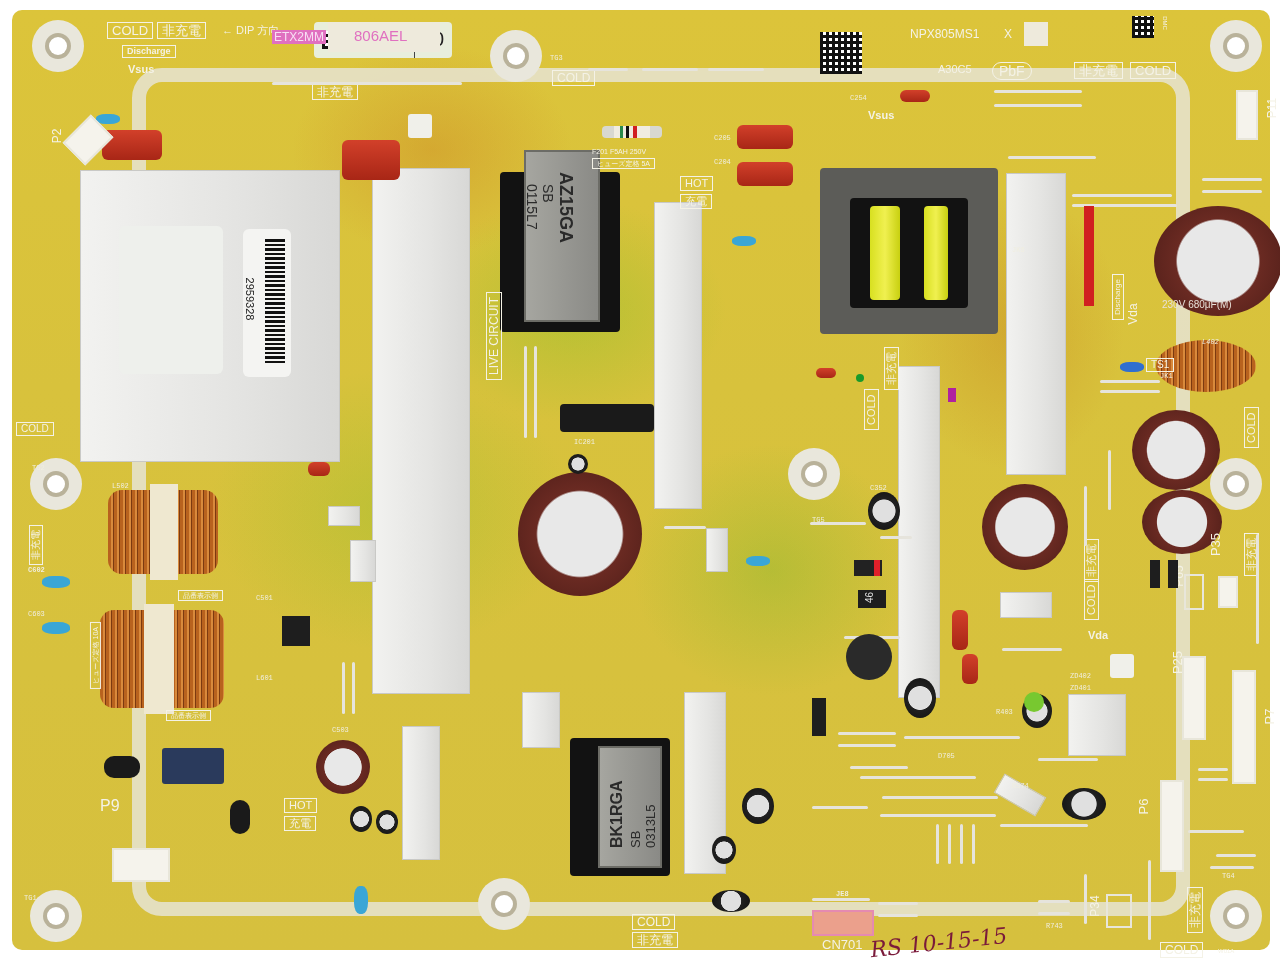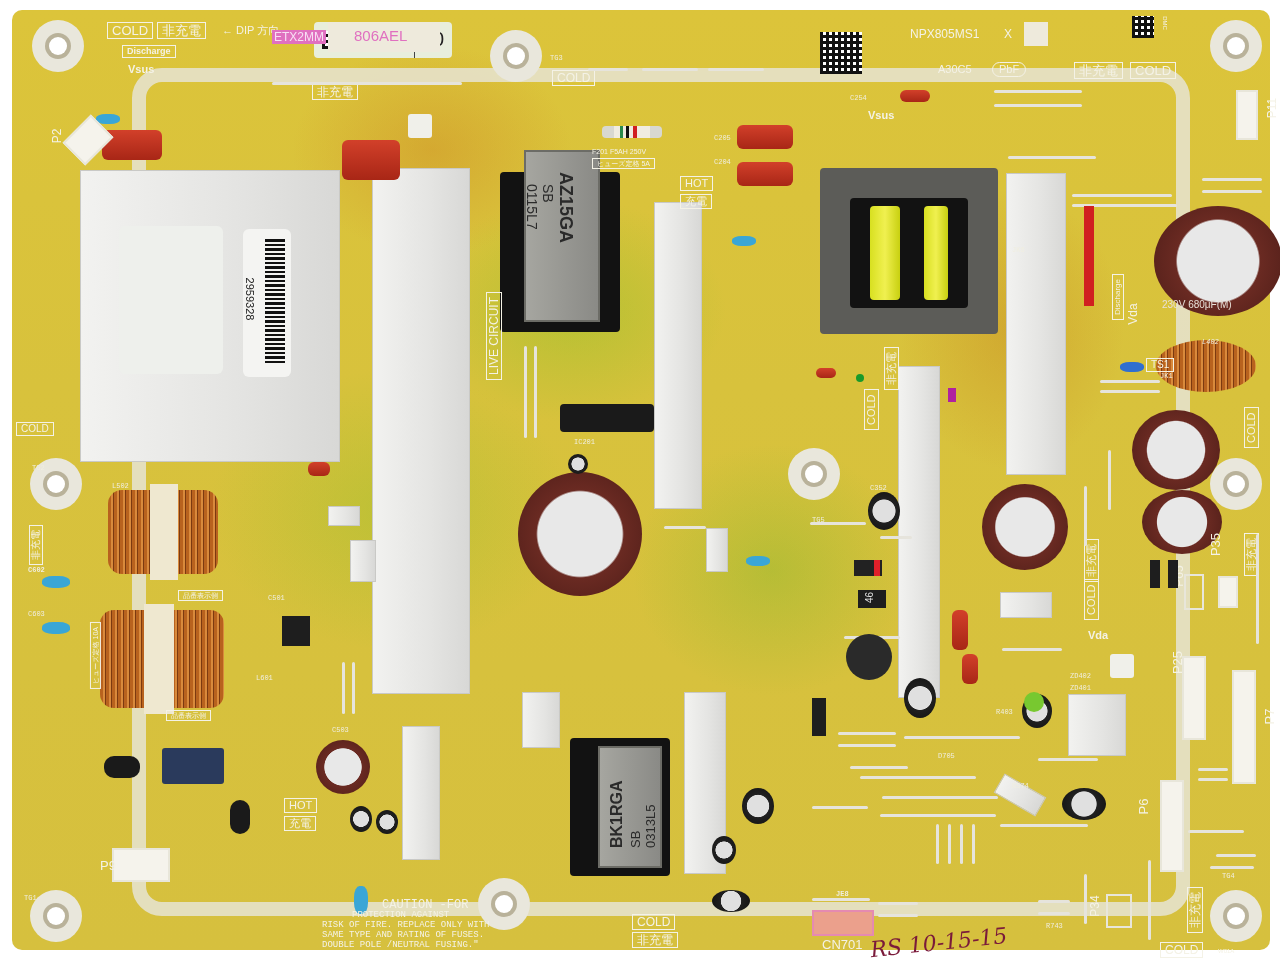--- a/index.html
+++ b/index.html
@@ -71,21 +71,21 @@
     <div style="position:absolute;left:26px;top:5px;font-size:15px;color:#e070c0;">806AEL</div>
   </div>
 
   <div class="qr" style="left:808px;top:22px;width:42px;height:42px;"></div>
   <div class="silk" style="left:898px;top:18px;font-size:12px;">NPX805MS1</div>
   <div class="silk" style="left:992px;top:18px;font-size:12px;">X</div>
   <div style="position:absolute;left:1012px;top:12px;width:24px;height:24px;background:#eeeadc;"></div>
   <div class="qr" style="left:1120px;top:6px;width:22px;height:22px;"></div>
   <div class="silk" style="left:1146px;top:10px;font-size:6px;transform:rotate(90deg);">DMC</div>
   <div class="silk" style="left:926px;top:54px;font-size:11px;">A30C5</div>
-  <div class="silk" style="left:980px;top:52px;font-size:11px;border:1px solid #f4f2e6;border-radius:10px;padding:1px 6px;">PbF</div>
+  <div class="silk" style="left:980px;top:52px;font-size:14px;border:1px solid #f4f2e6;border-radius:10px;padding:1px 6px;">PbF</div>
   <div class="silk box" style="left:1062px;top:52px;font-size:13px;">非充電</div>
   <div class="silk box" style="left:1118px;top:52px;font-size:13px;">COLD</div>
 
   <div class="heatsink" style="left:68px;top:160px;width:258px;height:290px;">
     <div style="position:absolute;left:38px;top:55px;width:104px;height:148px;background:#eef0ec;border-radius:6px;"></div>
     <div style="position:absolute;left:162px;top:58px;width:48px;height:148px;background:#f4f4f2;border-radius:6px;">
       <div style="position:absolute;left:22px;top:10px;width:20px;height:124px;background:repeating-linear-gradient(0deg,#111 0 2px,transparent 2px 4px,#111 4px 7px,transparent 7px 9px);"></div>
       <div style="position:absolute;left:-14px;top:64px;font-size:11px;color:#222;transform:rotate(90deg);">2959328</div>
     </div>
   </div>
@@ -171,21 +171,21 @@
   <div class="conn" style="left:100px;top:838px;width:54px;height:30px;"></div>
   <div class="conn" style="left:1224px;top:80px;width:18px;height:46px;"></div>
   <div class="conn" style="left:60px;top:110px;width:28px;height:36px;transform:rotate(45deg);"></div>
   <div class="conn" style="left:1206px;top:566px;width:16px;height:28px;"></div>
   <div class="conn" style="left:1172px;top:564px;width:16px;height:32px;background:transparent;"></div>
   <div class="conn" style="left:1094px;top:884px;width:22px;height:30px;background:transparent;"></div>
   <div class="conn" style="left:800px;top:900px;width:58px;height:22px;background:#eba08c;border-color:#e58ab0;"></div>
 
   <div class="silk" style="left:810px;top:928px;font-size:13px;">CN701</div>
   <div class="silk" style="left:38px;top:120px;font-size:12px;transform:rotate(-90deg);">P2</div>
-  <div class="silk" style="left:88px;top:849px;font-size:13px;">P9</div>
+  <div class="silk" style="left:88px;top:788px;font-size:16px;">P9</div>
   <div class="silk" style="left:1124px;top:790px;font-size:13px;transform:rotate(-90deg);">P6</div>
   <div class="silk" style="left:1250px;top:700px;font-size:13px;transform:rotate(-90deg);">P7</div>
   <div class="silk" style="left:1250px;top:92px;font-size:12px;transform:rotate(-90deg);">P11</div>
   <div class="silk" style="left:1154px;top:646px;font-size:13px;transform:rotate(-90deg);">P25</div>
   <div class="silk" style="left:1072px;top:890px;font-size:12px;transform:rotate(-90deg);">P34</div>
   <div class="silk" style="left:1192px;top:528px;font-size:13px;transform:rotate(-90deg);">P35</div>
   <div class="silk" style="left:1156px;top:560px;font-size:12px;transform:rotate(-90deg);">P65</div>
 
   <div class="silk" style="left:580px;top:138px;font-size:7px;">F201   F5AH 250V</div>
   <div class="silk box" style="left:580px;top:148px;font-size:7px;">ヒューズ定格  5A</div>
@@ -221,27 +221,20 @@
   <div class="silk box" style="left:1102px;top:284px;font-size:8px;transform:rotate(-90deg);transform-origin:left top;left:1100px;top:310px;">Discharge</div>
   <div class="silk" style="left:1110px;top:298px;font-size:12px;transform:rotate(-90deg);">Vda</div>
   <div class="silk" style="left:1076px;top:620px;font-size:11px;font-weight:bold;">Vda</div>
   <div class="silk" style="left:856px;top:100px;font-size:11px;font-weight:bold;">Vsus</div>
   <div class="silk box" style="left:1134px;top:348px;font-size:10px;">TS1</div>
 
   <div style="position:absolute;left:846px;top:580px;width:28px;height:18px;background:#1e1e1e;">
     <div style="position:absolute;left:6px;top:2px;font-size:10px;color:#e0e0e0;transform:rotate(-90deg);">46</div>
   </div>
 
-  <div class="silk" style="left:310px;top:890px;font-size:9px;line-height:10px;font-family:'Liberation Mono',monospace;">
-    <div style="padding-left:60px;font-size:12px;">CAUTION -FOR</div>
-    <div style="padding-left:30px;">PROTECTION AGAINST</div>
-    <div>RISK OF FIRE. REPLACE ONLY WITH</div>
-    <div>SAME TYPE AND RATING OF FUSES.</div>
-    <div>DOUBLE POLE /NEUTRAL FUSING."</div>
-  </div>
 
   <div style="position:absolute;left:858px;top:920px;font-family:'DejaVu Serif',serif;font-style:italic;font-size:22px;color:#7a1a3a;transform:rotate(-6deg);">RS 10-15-15</div>
 
   <div class="jumper" style="left:260px;top:72px;width:190px;"></div>
   <div class="jumper" style="left:576px;top:58px;width:40px;"></div>
   <div class="jumper" style="left:630px;top:58px;width:56px;"></div>
   <div class="jumper" style="left:696px;top:58px;width:56px;"></div>
   <div class="jumper" style="left:982px;top:80px;width:88px;"></div>
   <div class="jumper" style="left:982px;top:94px;width:88px;"></div>
   <div class="jumper" style="left:996px;top:146px;width:88px;"></div>
@@ -294,21 +287,21 @@
   <div class="ref" style="left:20px;top:454px;">TG2</div>
   <div class="ref" style="left:538px;top:44px;">TG3</div>
   <div class="ref" style="left:1210px;top:862px;">TG4</div>
   <div class="ref" style="left:800px;top:506px;">TG5</div>
   <div class="ref" style="left:12px;top:884px;">TG1</div>
   <div class="ref" style="left:702px;top:124px;">C205</div>
   <div class="ref" style="left:702px;top:148px;">C204</div>
   <div class="ref" style="left:838px;top:84px;">C254</div>
   <div class="ref" style="left:858px;top:474px;">C352</div>
   <div class="ref" style="left:320px;top:716px;">C503</div>
-  <div class="ref" style="left:256px;top:584px;">C501</div>
+  <div class="ref" style="left:244px;top:584px;">C501</div>
   <div class="ref" style="left:16px;top:600px;">C603</div>
   <div class="ref" style="left:16px;top:556px;font-weight:bold;">C602</div>
   <div class="ref" style="left:562px;top:428px;">IC201</div>
   <div class="ref" style="left:1190px;top:328px;font-style:italic;">L402</div>
   <div class="ref" style="left:100px;top:472px;">L502</div>
   <div class="ref" style="left:244px;top:664px;">L601</div>
   <div class="ref" style="left:984px;top:698px;">R403</div>
   <div class="ref" style="left:1000px;top:772px;">R574</div>
   <div class="ref" style="left:1058px;top:662px;">ZD402</div>
   <div class="ref" style="left:1058px;top:674px;">ZD401</div>

